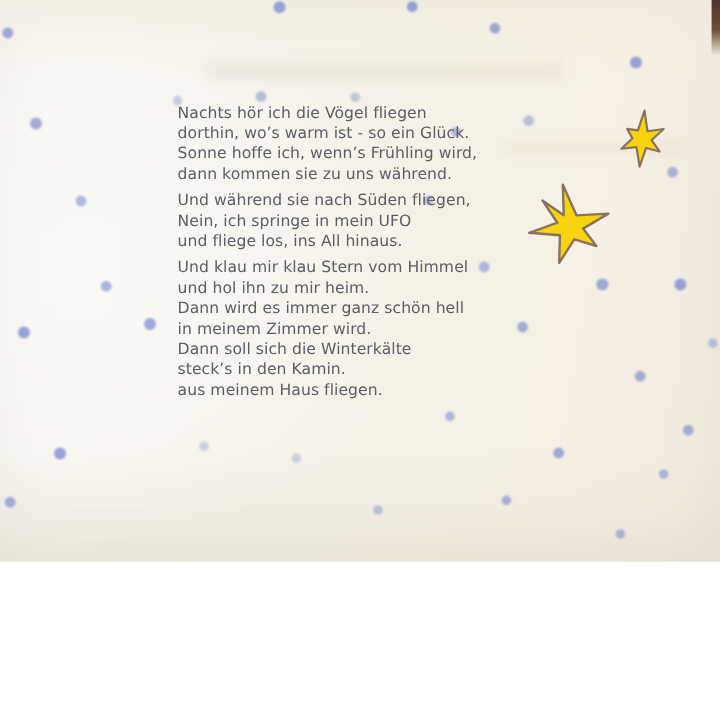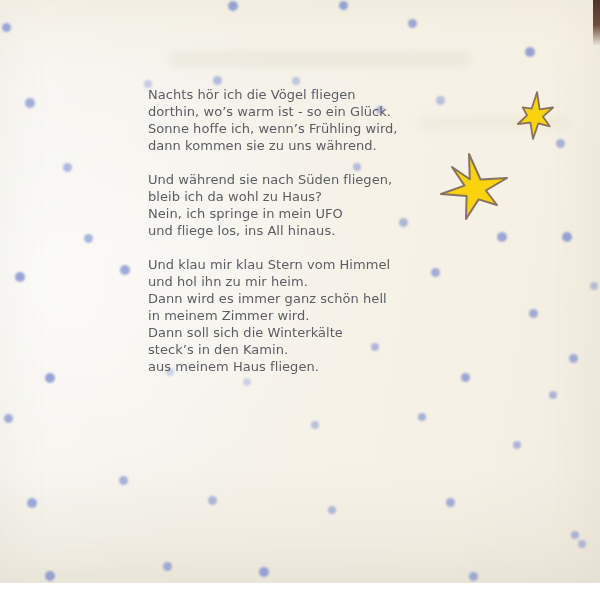--- a/index.html
+++ b/index.html
@@ -1,34 +1,34 @@
 <!DOCTYPE html>
 <html><head>
 <meta charset="utf-8">
 <style>
   html, body { margin:0; padding:0; }
   body {
     width:600px; height:590px; overflow:hidden;
     font-family:"DejaVu Sans", "Liberation Sans", sans-serif;
   }
   .photo {
-    position:relative; width:600px; height:583px; overflow:hidden;
+    position:relative; width:600px; height:468px; overflow:hidden;
     background:
       radial-gradient(ellipse 420px 340px at 12% 48%, rgba(255,255,255,0.55), rgba(255,255,255,0) 70%),
       linear-gradient(180deg, rgba(246,240,224,0.45) 0%, rgba(255,255,255,0) 14%, rgba(255,255,255,0) 80%, rgba(231,226,212,0.6) 100%),
       linear-gradient(100deg, #f7f6f2 0%, #f5f2ea 40%, #f6f1e4 78%, #f0ebde 100%);
     box-shadow: inset 0 0 50px rgba(180,170,150,0.12);
     text-decoration: underline;
   }
   .poem {
     position:absolute; left:148px; top:86px;
     font-size:13px; line-height:17px; font-weight:500;
     color:#5b5d65; letter-spacing:0.05px;
   }
-  .stanza + .stanza { margin-top:17px; }
+  .stanza + .stanza { margin-top:5px; }
   .poem-line { white-space:nowrap; }
   .dot {
     position:absolute; border-radius:50%;
     filter:blur(1.1px);
   }
   .stars-svg { position:absolute; left:0; top:0; pointer-events:none; }
   .corner-edge {
     position:absolute; top:0; right:0; width:7px; height:46px;
     background:linear-gradient(180deg, #4e332a 0%, #6f4f3c 55%, rgba(111,79,60,0) 100%);
     filter:blur(0.5px);
@@ -100,21 +100,20 @@
 
   <div class="poem" style="color: rgb(91, 93, 101);">
       <div class="stanza">
         <div class="poem-line">Nachts hör ich die Vögel fliegen</div>
         <div class="poem-line">dorthin, wo’s warm ist - so ein Glück.</div>
         <div class="poem-line">Sonne hoffe ich, wenn’s Frühling wird,</div>
         <div class="poem-line">dann kommen sie zu uns während.</div>
       </div>
       <div class="stanza">
         <div class="poem-line">Und während sie nach Süden fliegen,</div>
-        <div class="poem-line">bleib ich da wohl zu Haus?</div>
         <div class="poem-line">Nein, ich springe in mein UFO</div>
         <div class="poem-line">und fliege los, ins All hinaus.</div>
       </div>
       <div class="stanza">
         <div class="poem-line">Und klau mir klau Stern vom Himmel</div>
         <div class="poem-line">und hol ihn zu mir heim.</div>
         <div class="poem-line">Dann wird es immer ganz schön hell</div>
         <div class="poem-line">in meinem Zimmer wird.</div>
         <div class="poem-line">Dann soll sich die Winterkälte</div>
         <div class="poem-line">steck’s in den Kamin.</div>

